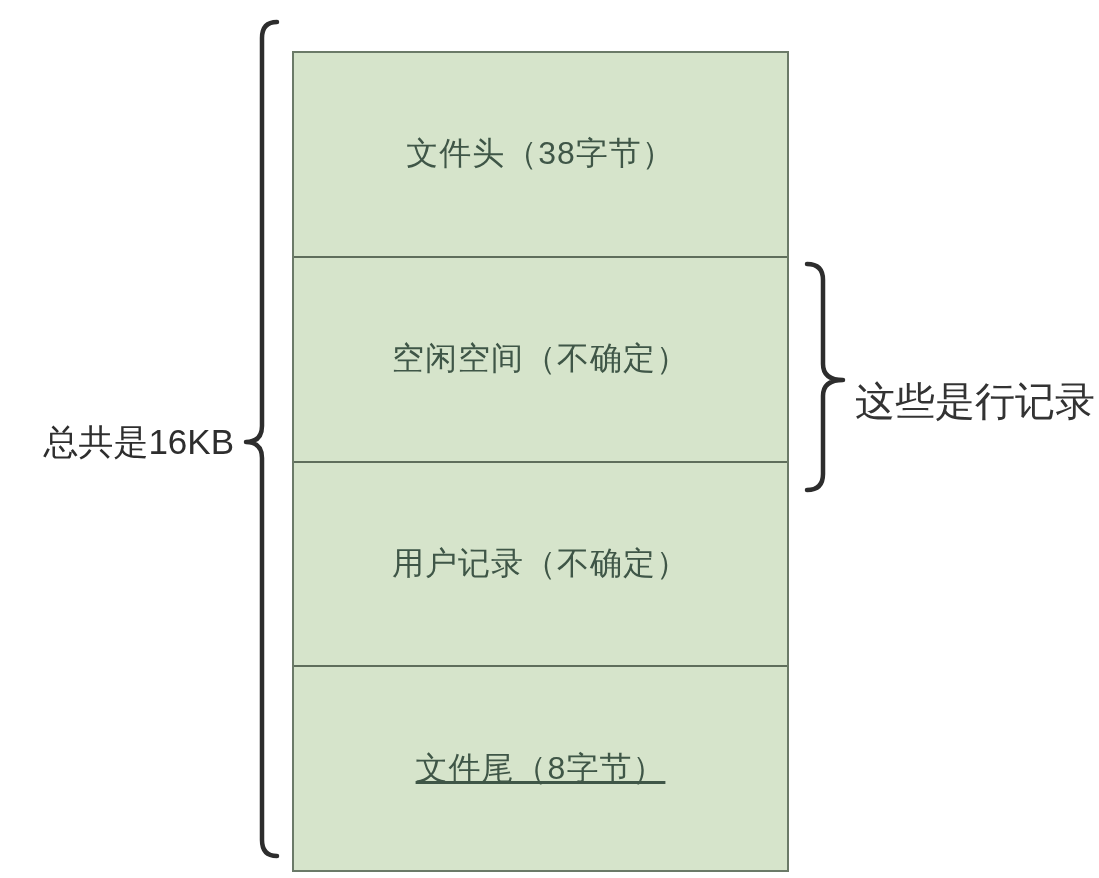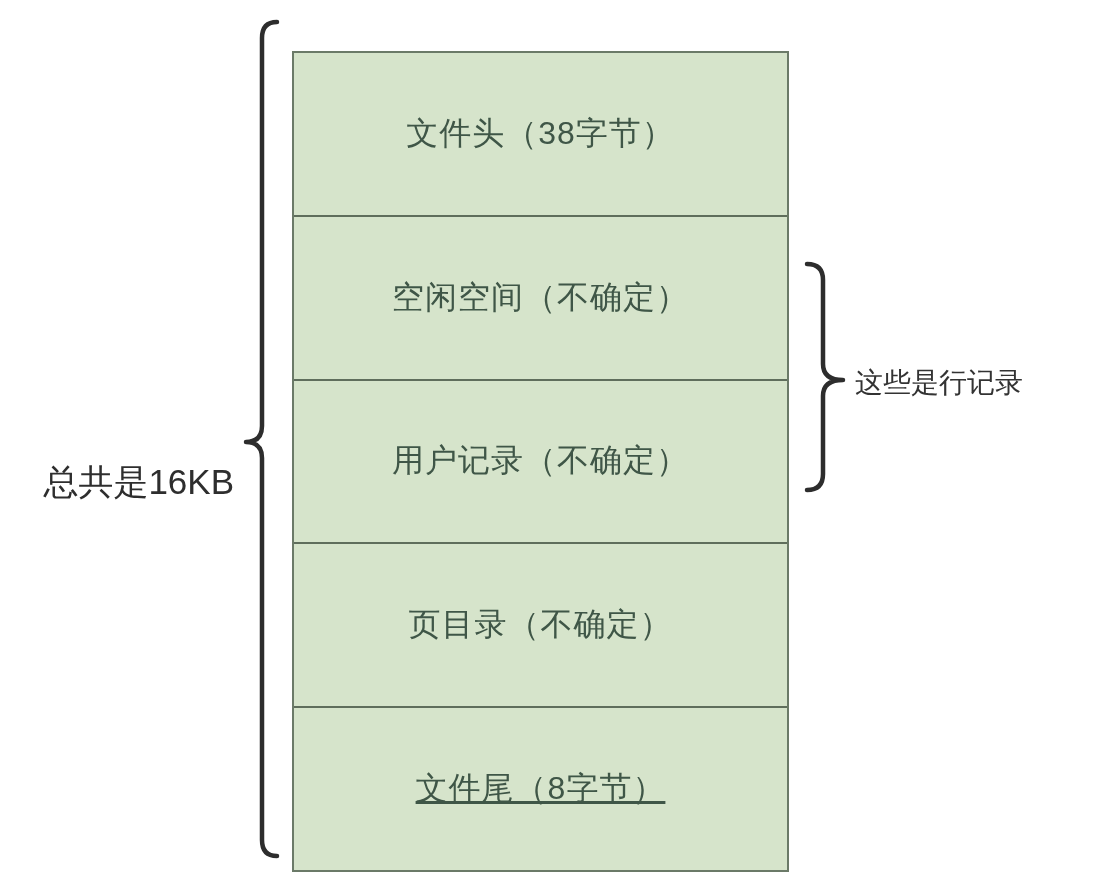--- a/index.html
+++ b/index.html
@@ -58,45 +58,43 @@
     position: absolute;
     left: 0;
     top: 419px;
     width: 234px;
     height: 46px;
     line-height: 46px;
     text-align: right;
     font-size: 35px;
     color: #2e2e2e;
     white-space: nowrap;
-    margin-top: 40px;
   }
   .group-label {
     position: absolute;
     left: 855px;
-    top: 360px;
+    top: 378px;
     height: 46px;
     line-height: 46px;
-    font-size: 28px;
+    font-size: 40px;
     color: #333333;
     white-space: nowrap;
   }
 </style>
 </head>
 <body>
 
 <div class="canvas">
 
   <div class="total-label">总共是16KB</div>
 
   <div class="block-stack">
     <div class="block-row">文件头（38字节）</div>
     <div class="block-row">空闲空间（不确定）</div>
     <div class="block-row">用户记录（不确定）</div>
-    <div class="block-row">页目录（不确定）</div>
     <div class="block-row">文件尾（8字节）</div>
   </div>
 
   <svg class="brace-svg" viewBox="0 0 1099 878" xmlns="http://www.w3.org/2000/svg">
 
     <path d="M 277,22
              Q 262,22 262,38
              L 262,426
              Q 262,442 246,442
              Q 262,442 262,458

